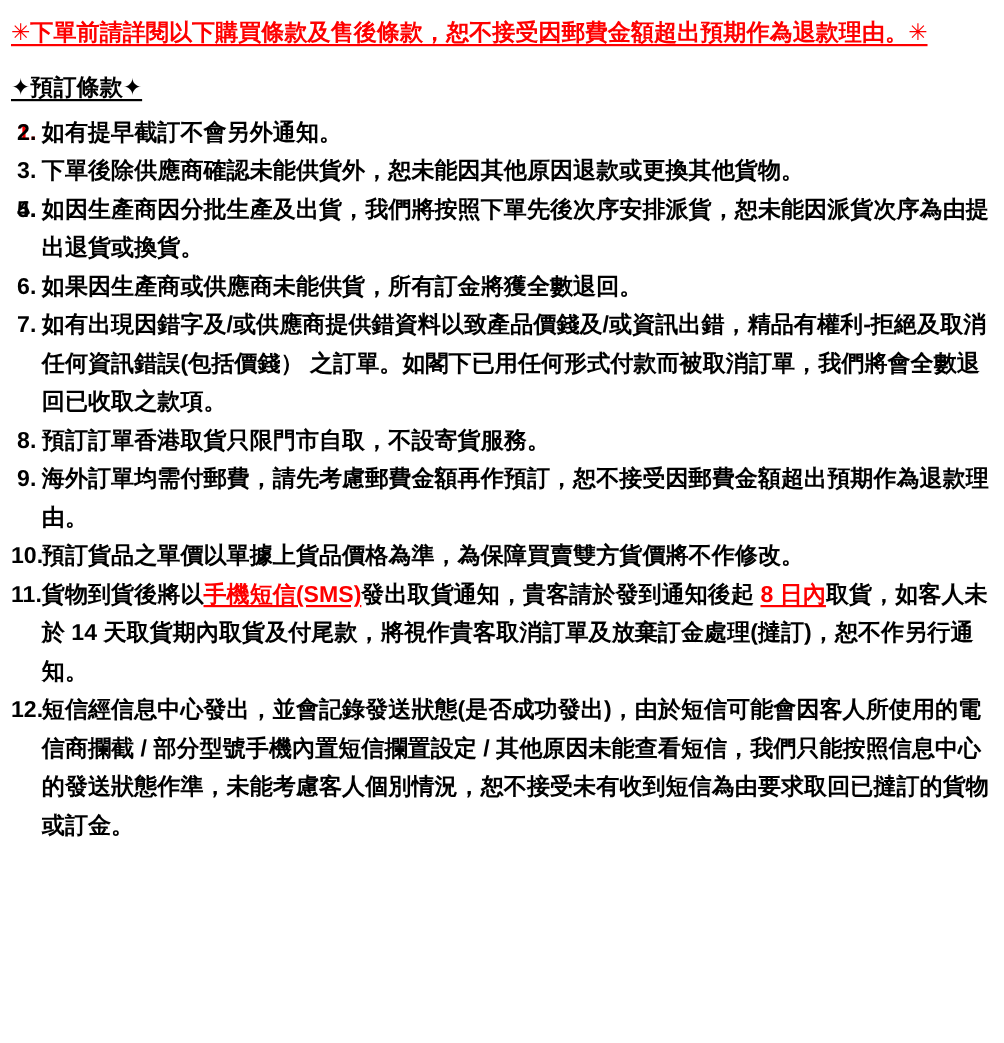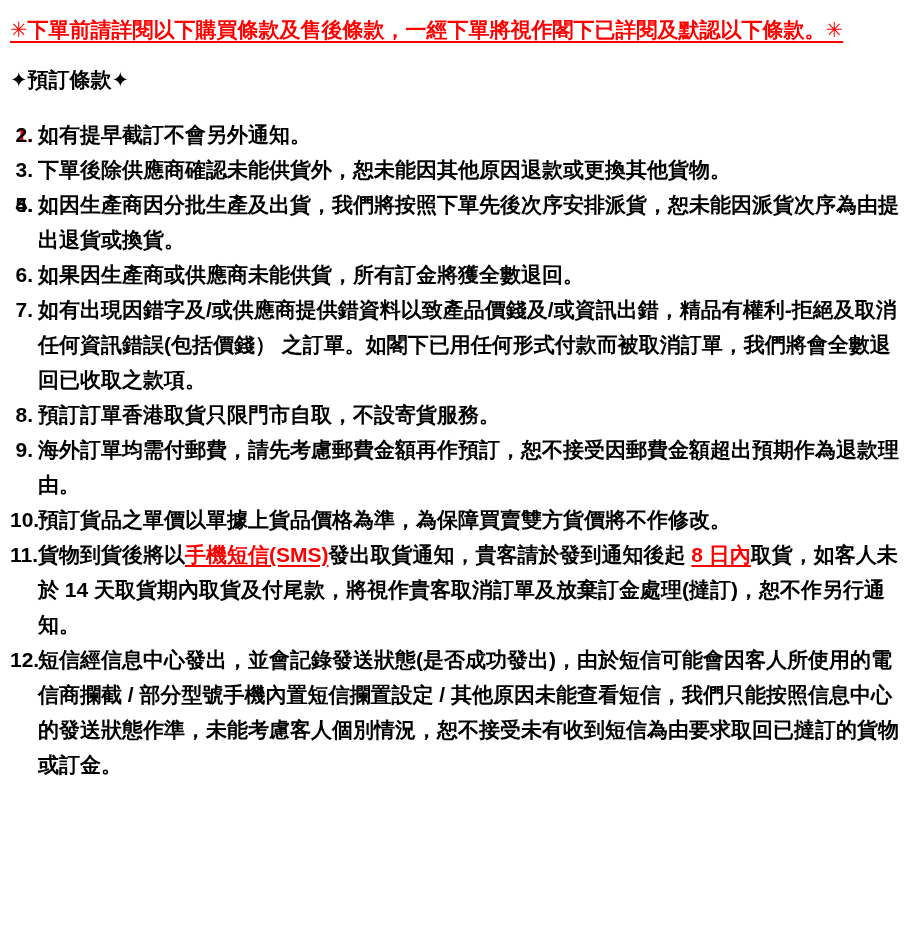--- a/index.html
+++ b/index.html
@@ -25,23 +25,23 @@
     color:var(--red);
     text-decoration:underline;
     text-decoration-thickness:2px;
     text-underline-offset:4px;
     margin-bottom:15px;
     white-space:nowrap;
   }
   .section-title{
     display:inline-block;
     color:var(--text);
+    text-decoration:underline;
     text-decoration-thickness:2px;
     text-underline-offset:4px;
-    margin-bottom:14px;
   }
   .terms-list{
     margin-top:6px;
   }
   .term-item{
     position:relative;
     padding-left:28px;
   }
   .term-number{
     position:absolute;
@@ -55,21 +55,21 @@
   .red-underline{
     color:var(--red);
     text-decoration:underline;
     text-decoration-thickness:2px;
     text-underline-offset:3px;
   }
 </style>
 </head>
 <body>
 
-<div class="notice">✳下單前請詳閱以下購買條款及售後條款，一經下單將視作閣下已詳閱及默認以下條款。✳</div>
+<div class="notice">✳下單前請詳閱以下購買條款及售後條款，恕不接受因郵費金額超出預期作為退款理由。✳</div>
 
 <div>
   <span class="section-title">✦預訂條款✦</span>
 </div>
 
 <div class="terms-list">
     <div class="term-item red"><span class="term-number">1.</span></div>
     <div class="term-item"><span class="term-number">2.</span><span><span>如有提早截訂不會另外通知。</span></span></div>
     <div class="term-item"><span class="term-number">3.</span><span><span>下單後除供應商確認未能供貨外，恕未能因其他原因退款或更換其他貨物。</span></span></div>
     <div class="term-item"><span class="term-number">4.</span></div>

